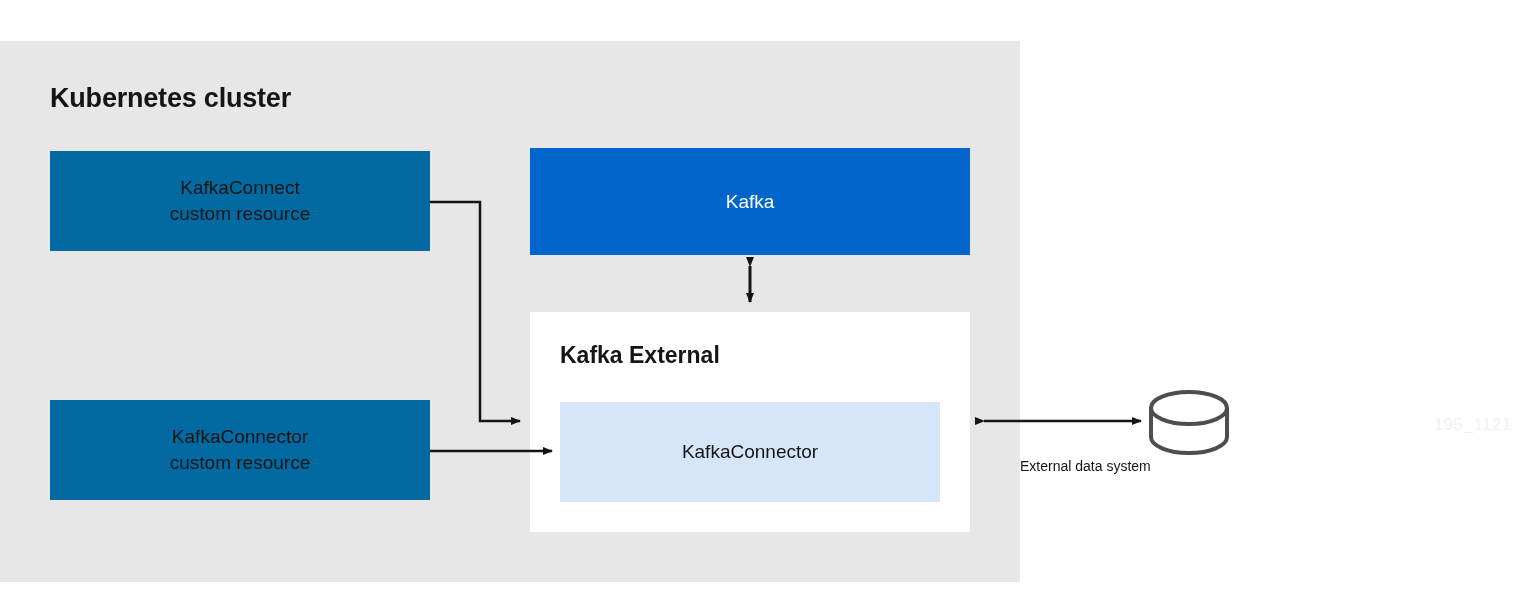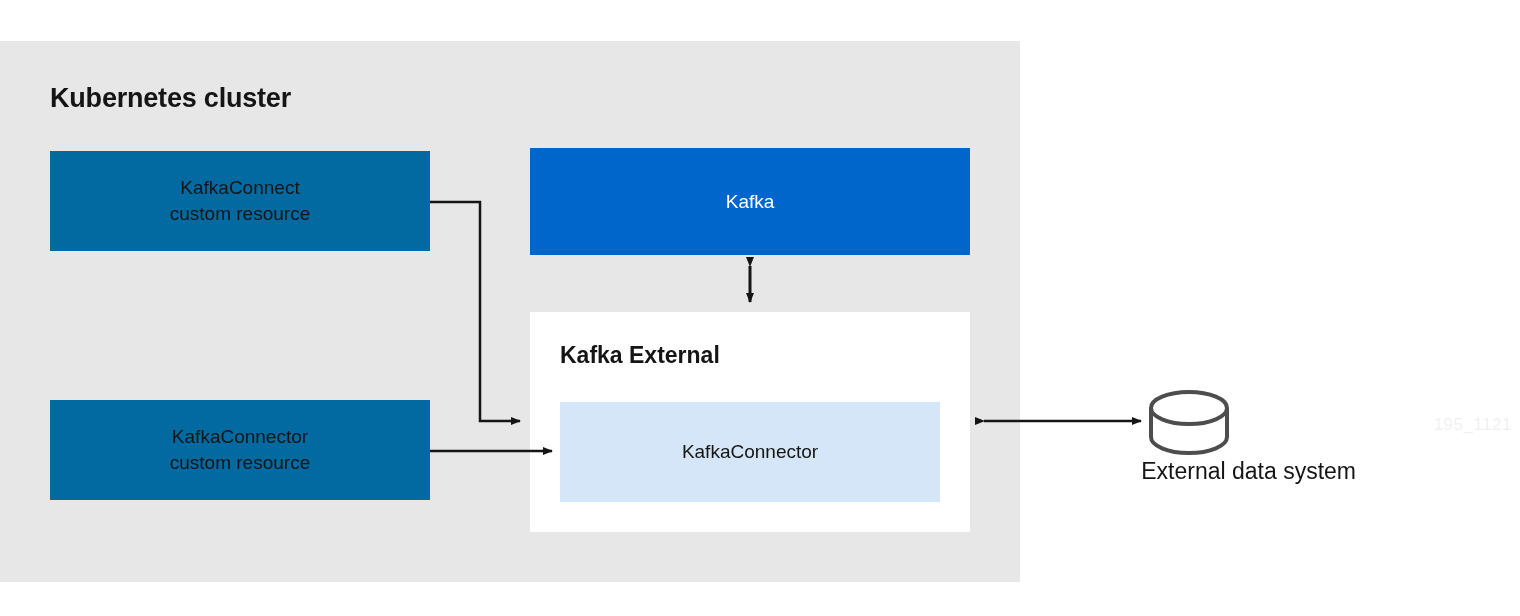--- a/index.html
+++ b/index.html
@@ -105,22 +105,22 @@
     justify-content: center;
     font-size: 19px;
     color: #151515;
   }
   
   .ext-label {
     position: absolute;
     left: 1020px;
     top: 458px;
     width: 336px;
-    text-align: right;
-    font-size: 23px;
+    text-align: left;
+    font-size: 14px;
     color: #151515;
     white-space: nowrap;
   }
   .svg-layer {
     position: absolute;
     left: 0;
     top: 0;
     width: 1520px;
     height: 616px;
     overflow: visible;

